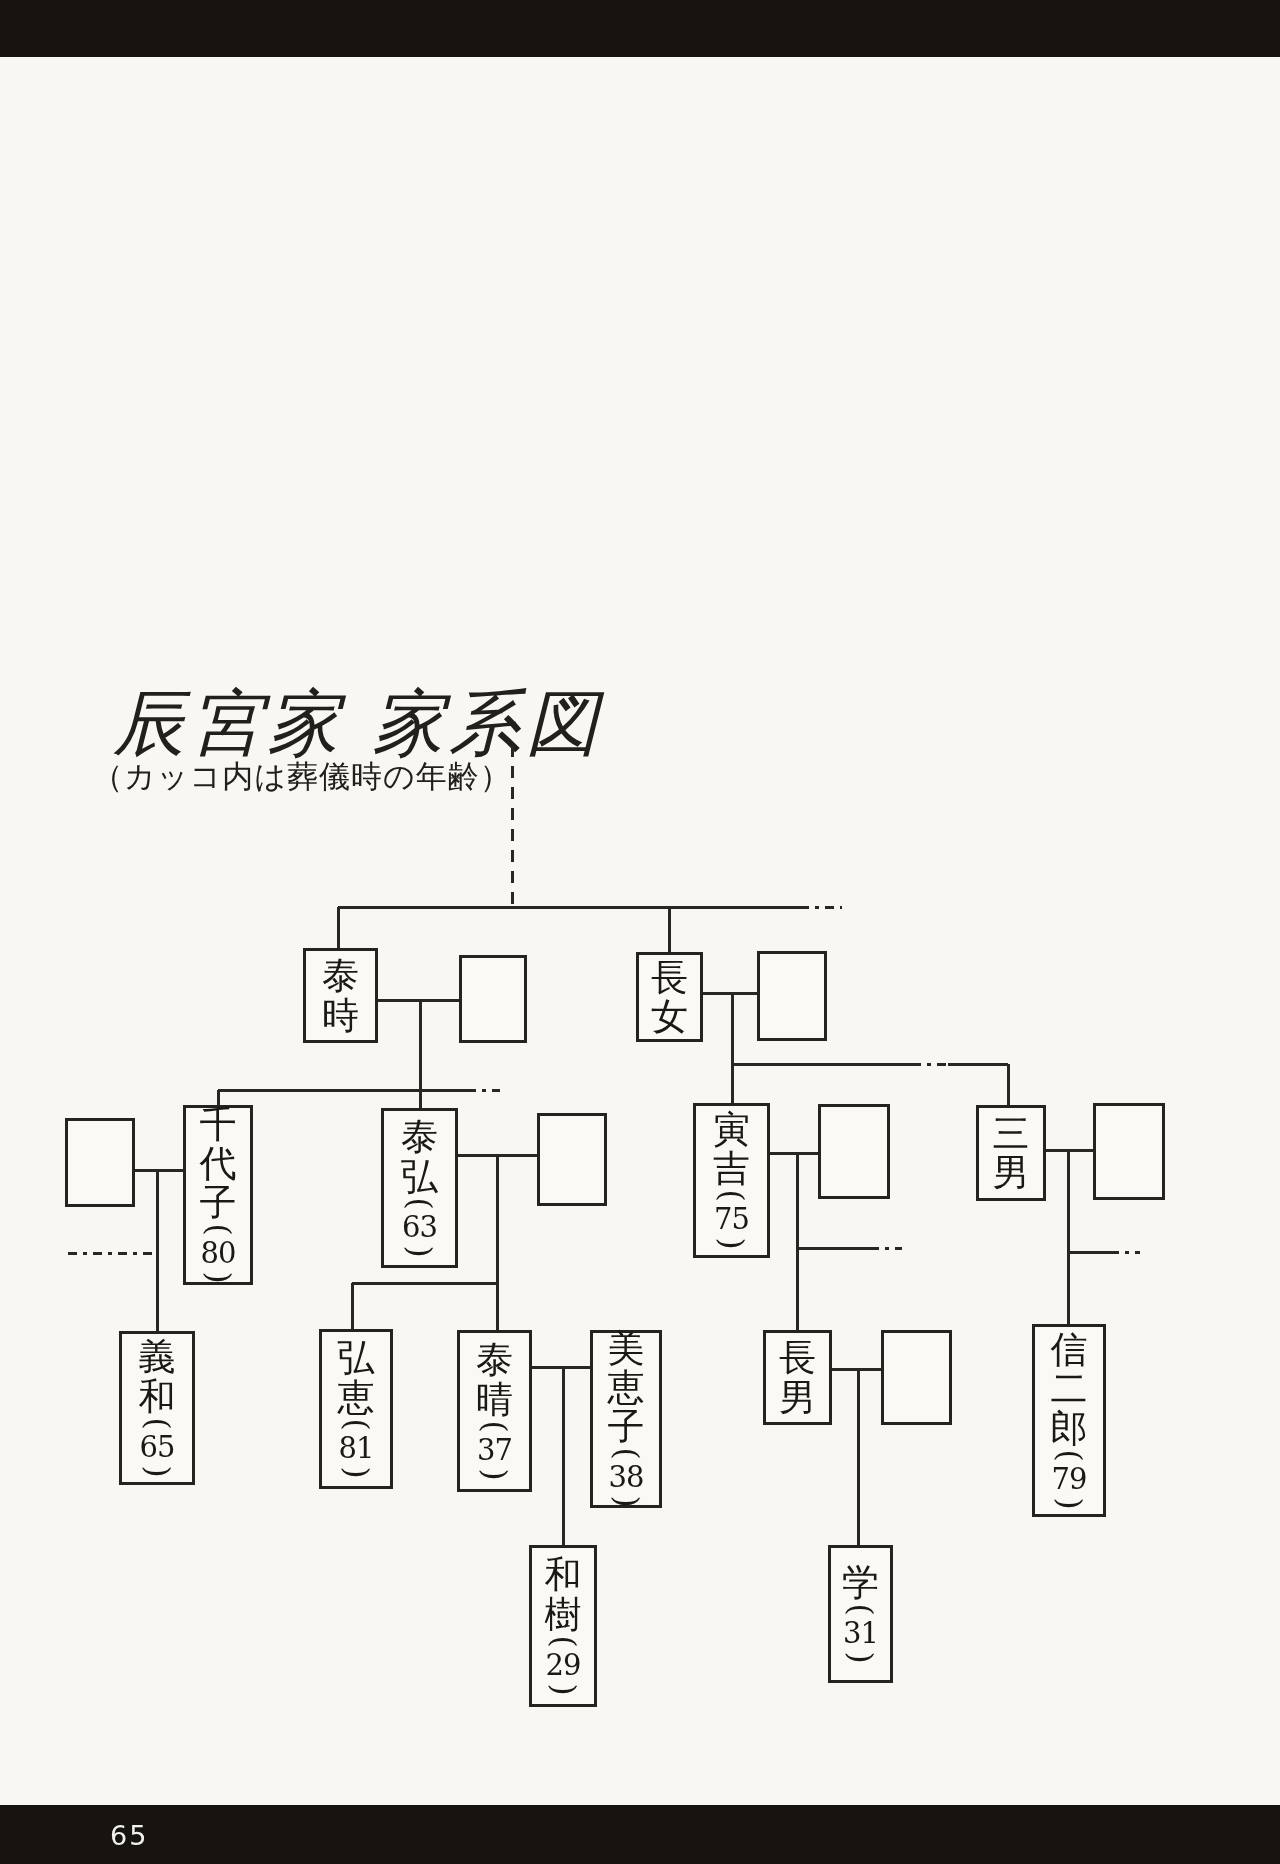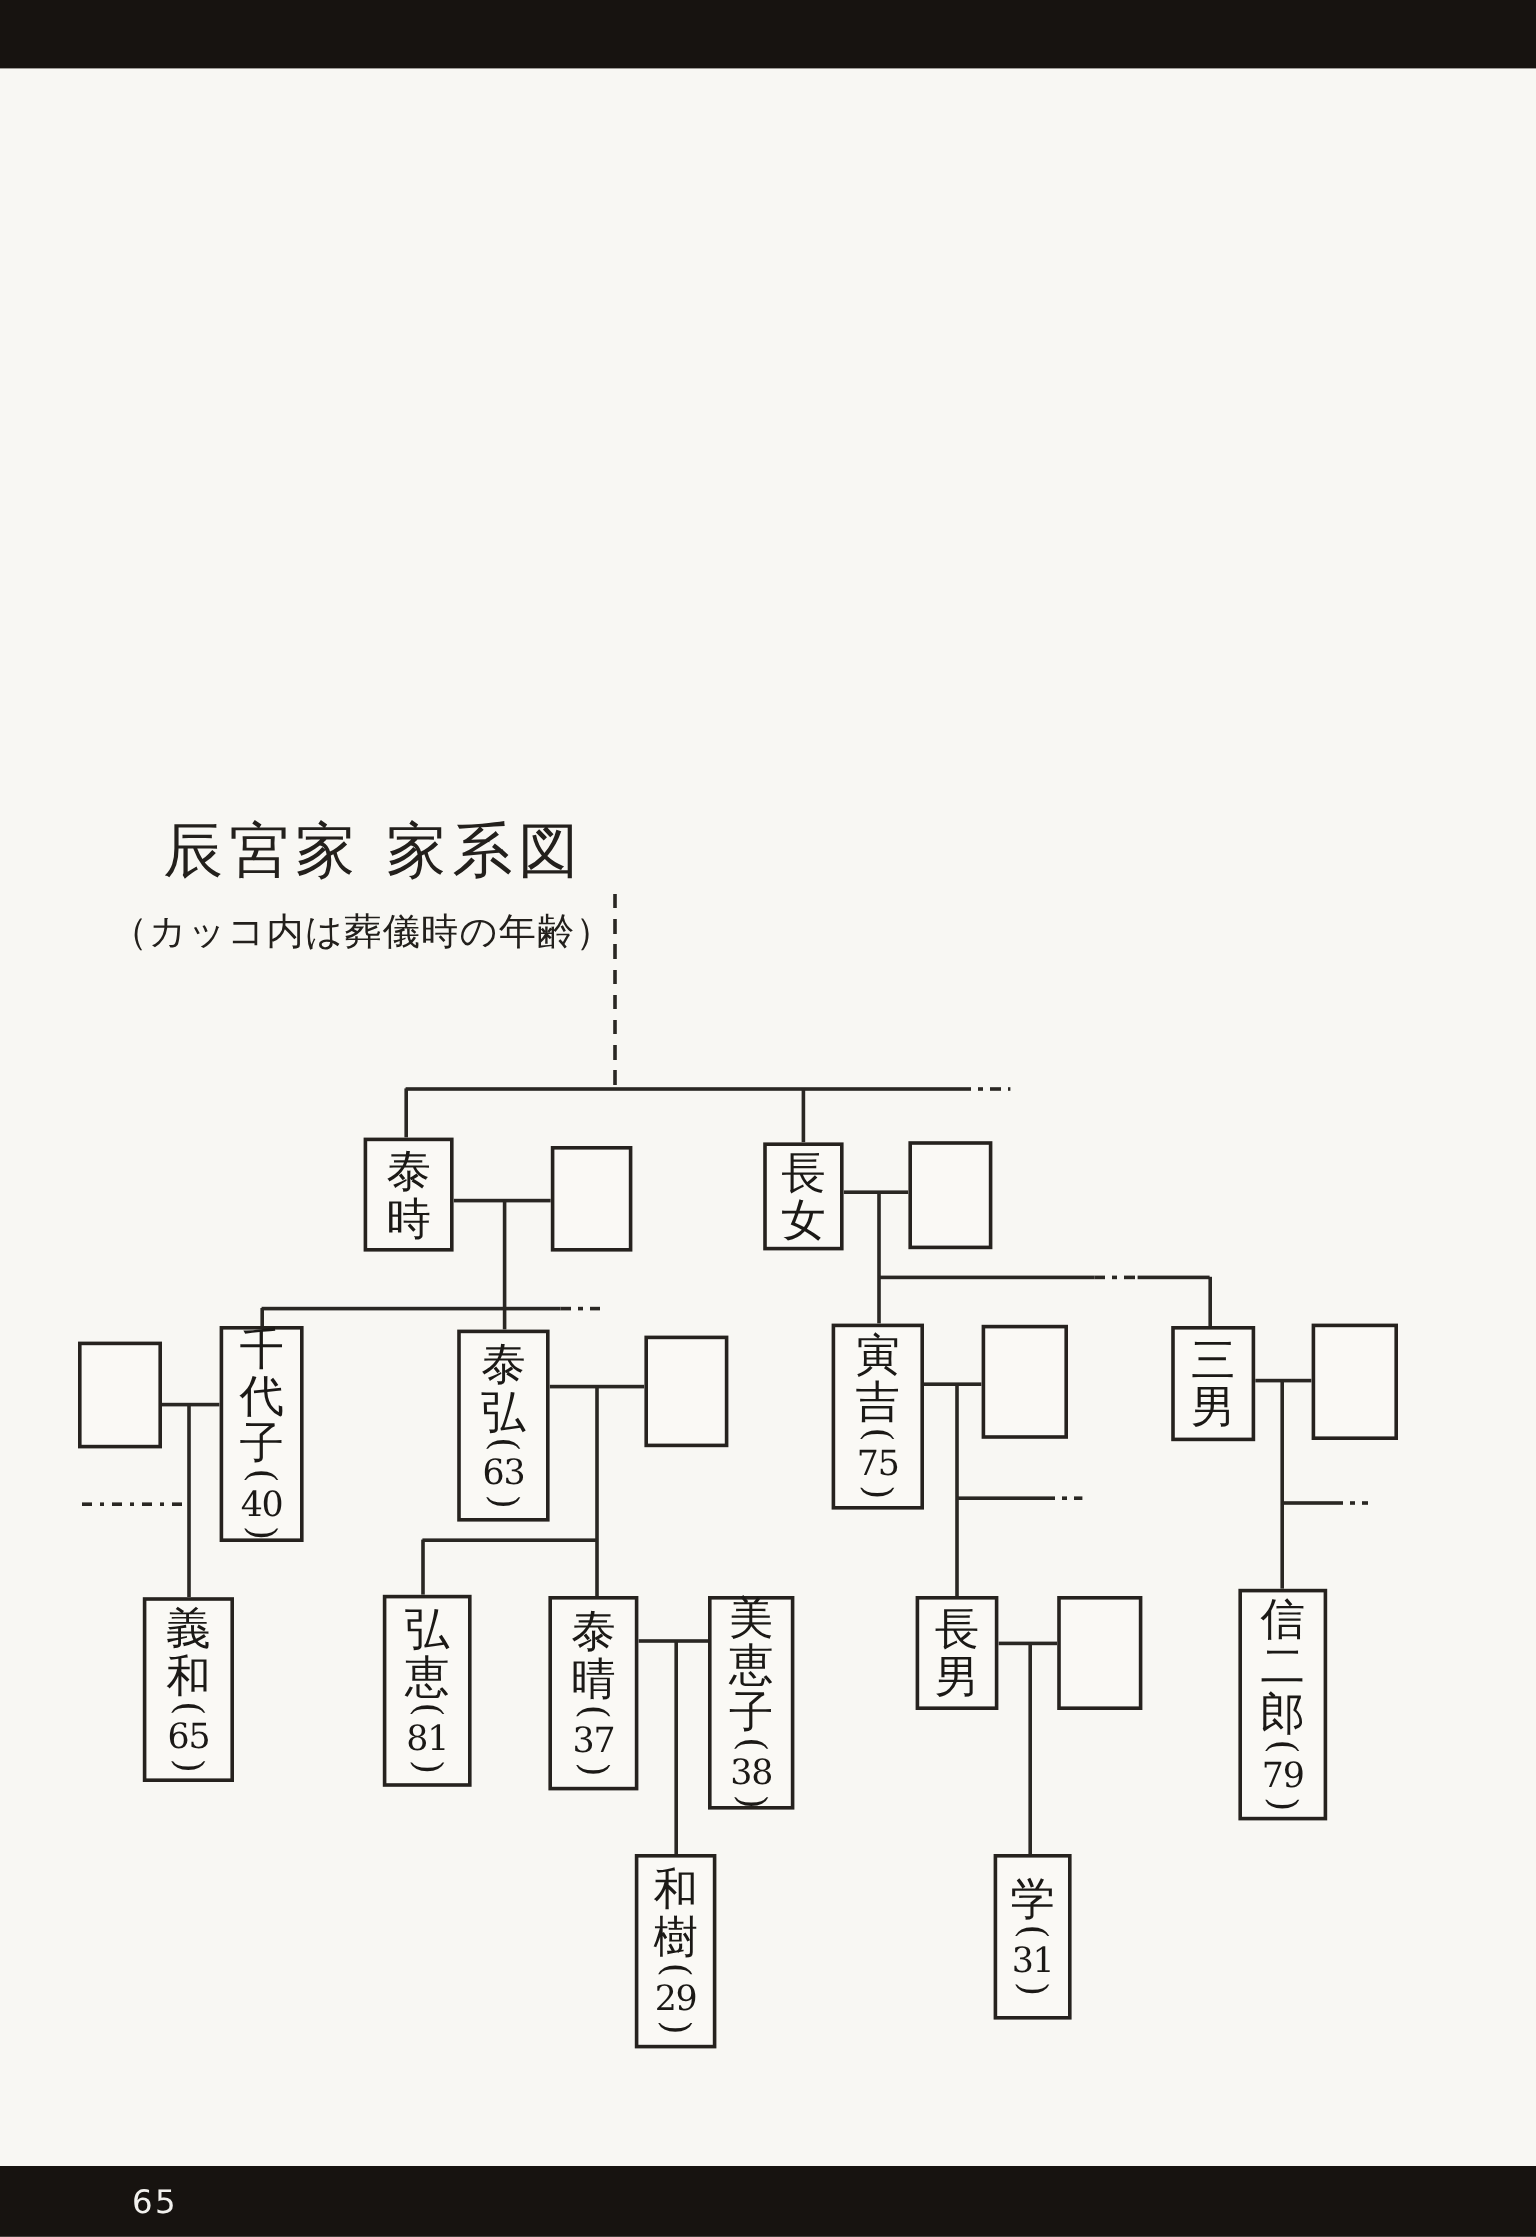--- a/index.html
+++ b/index.html
@@ -11,23 +11,24 @@
   }
   .bar{position:absolute;left:0;width:1280px;background:#171310;}
   #bar-top{top:0;height:57px;}
   #bar-bottom{top:1805px;height:59px;}
   #page-num{
     position:absolute;left:110px;top:1820px;z-index:3;
     font-family:"DejaVu Sans","Liberation Sans",sans-serif;
     font-size:27px;color:#f2f1ee;letter-spacing:2px;
   }
   #title{
-    position:absolute;left:136px;top:676px;
-    font-size:50px;letter-spacing:5px;white-space:nowrap;
+    position:absolute;left:113px;top:676px;
+    font-size:72px;letter-spacing:5px;white-space:nowrap;
     color:#23201c;
+    font-style:italic;
   }
   #subtitle{
     position:absolute;left:92px;top:756px;
     font-size:31px;letter-spacing:1px;white-space:nowrap;
     color:#23201c;
   }
   #tree{position:absolute;left:0;top:0;width:1280px;height:1864px;}
   .ln{position:absolute;z-index:1;}
   .ln.h{height:3px;}
   .ln.v{width:3px;}
@@ -100,21 +101,21 @@
       <span class="nch">長</span>
       <span class="nch">女</span>
     </div>
     <div class="pbox" style="left: 757px; top: 951px; width: 70px; height: 90px;"></div>
     <div class="pbox" style="left: 65px; top: 1118px; width: 70px; height: 89px;"></div>
     <div class="pbox" style="left: 183px; top: 1105px; width: 70px; height: 180px;">
       <span class="nch">千</span>
       <span class="nch">代</span>
       <span class="nch">子</span>
       <span class="par">(</span>
-      <span class="age">40</span>
+      <span class="age">80</span>
       <span class="par">)</span>
     </div>
     <div class="pbox" style="left: 381px; top: 1108px; width: 77px; height: 160px;">
       <span class="nch">泰</span>
       <span class="nch">弘</span>
       <span class="par">(</span>
       <span class="age">63</span>
       <span class="par">)</span>
     </div>
     <div class="pbox" style="left: 537px; top: 1113px; width: 70px; height: 93px;"></div>

